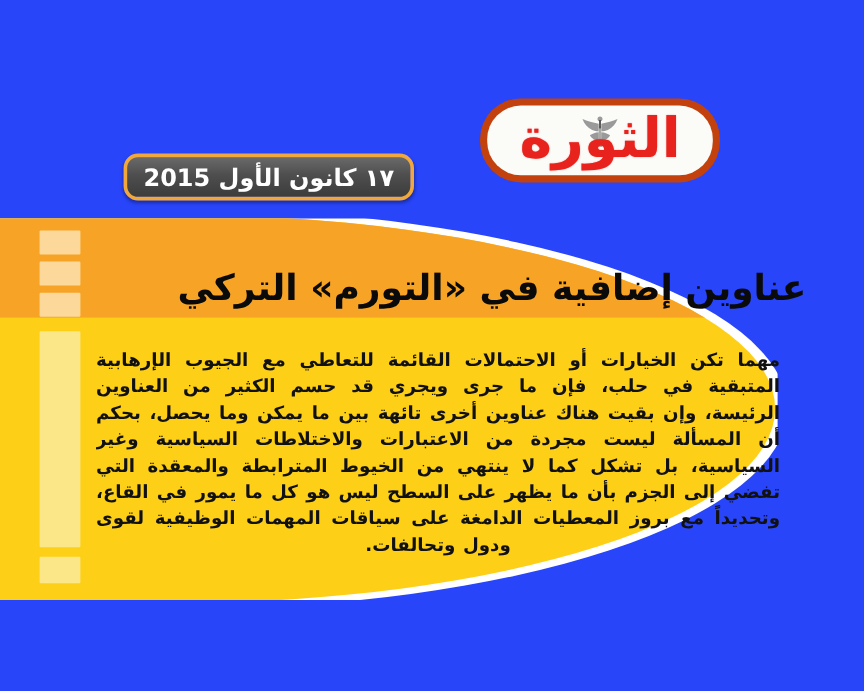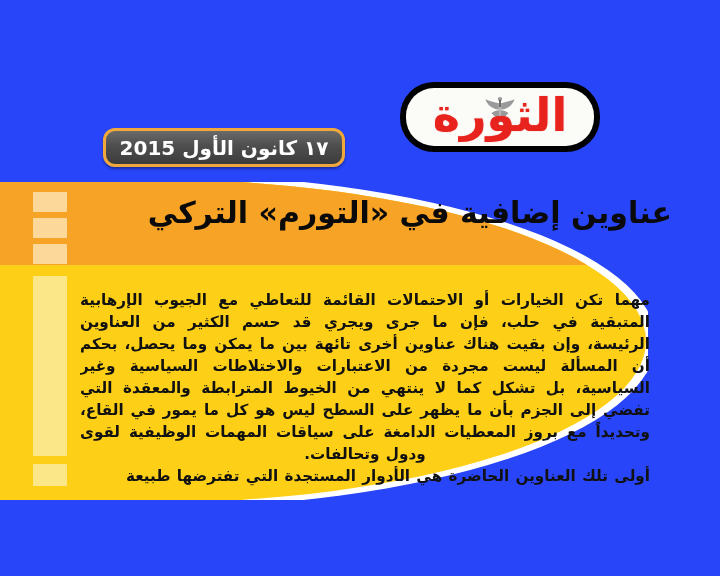--- a/index.html
+++ b/index.html
@@ -23,21 +23,21 @@
     overflow: hidden;
   }
 
   
   #masthead {
     position: absolute;
     left: 400px;
     top: 82px;
     width: 200px;
     height: 70px;
-    background: #000000;
+    background: #c2410c;
     border-radius: 34px 34px 34px 34px;
     box-sizing: border-box;
     padding: 6px;
   }
   #masthead-inner {
     width: 100%;
     height: 100%;
     background: #fbfbf8;
     border-radius: 28px 28px 28px 28px;
     position: relative;
@@ -145,21 +145,21 @@
   #strip-4 { top: 464px;  height: 22px; background: #fbe788; }
 
   
   #headline {
     position: absolute;
     right: 48px;
     left: 90px;
     top: 196px;
     height: 62px;
     display: flex;
-    align-items: flex-start;
+    align-items: flex-end;
     justify-content: flex-start;
     direction: rtl;
   }
   #headline-text {
     font-family: "DejaVu Sans", sans-serif;
     font-size: 30px;
     font-weight: 700;
     color: #0a0a0a;
     line-height: 1.15;
     white-space: nowrap;
@@ -241,18 +241,17 @@
   <div class="side-strip" id="strip-3"></div>
   <div class="side-strip" id="strip-long"></div>
   <div class="side-strip" id="strip-4"></div>
 
   <div id="headline">
     <span id="headline-text">عناوين إضافية في «التورم» التركي</span>
   </div>
 
   <div id="body-copy">
     <p class="para" id="para-1">مهما تكن الخيارات أو الاحتمالات القائمة للتعاطي مع الجيوب الإرهابية المتبقية في حلب، فإن ما جرى ويجري قد حسم الكثير من العناوين الرئيسة، وإن بقيت هناك عناوين أخرى تائهة بين ما يمكن وما يحصل، بحكم أن المسألة ليست مجردة من الاعتبارات والاختلاطات السياسية وغير السياسية، بل تشكل كما لا ينتهي من الخيوط المترابطة والمعقدة التي تفضي إلى الجزم بأن ما يظهر على السطح ليس هو كل ما يمور في القاع، وتحديداً مع بروز المعطيات الدامغة على سياقات المهمات الوظيفية لقوى ودول وتحالفات.</p>
-    <p class="para" id="para-2">أولى تلك العناوين الحاضرة هي الأدوار المستجدة التي تفترضها طبيعة</p>
   </div>
 
   <div id="bottom-fill"></div>
 
 </div>
 
 </body></html>

